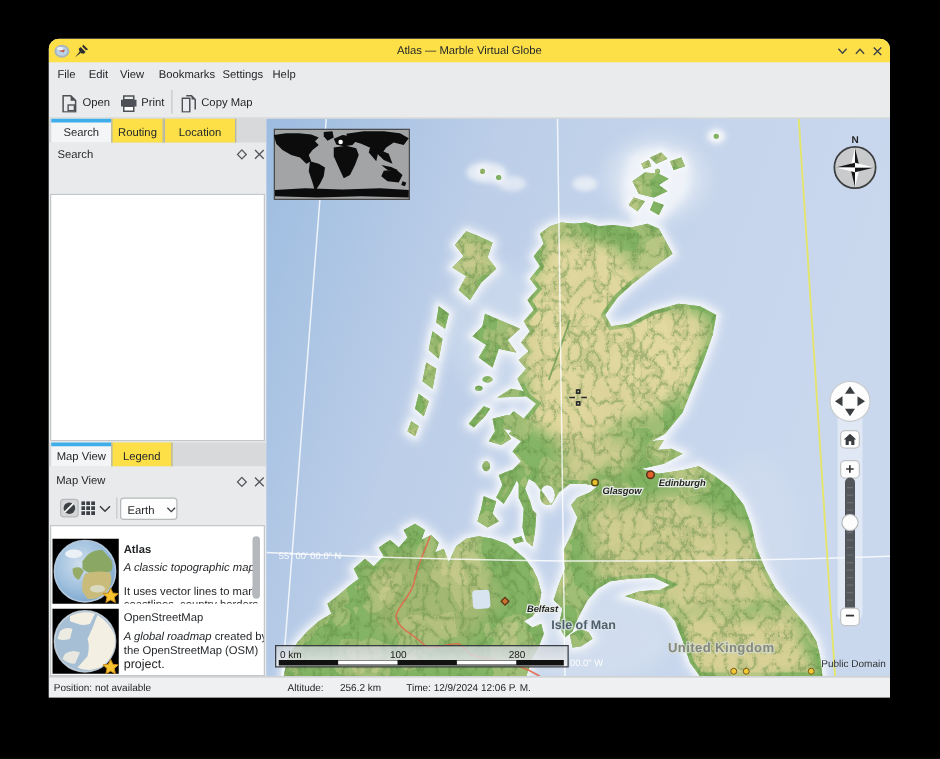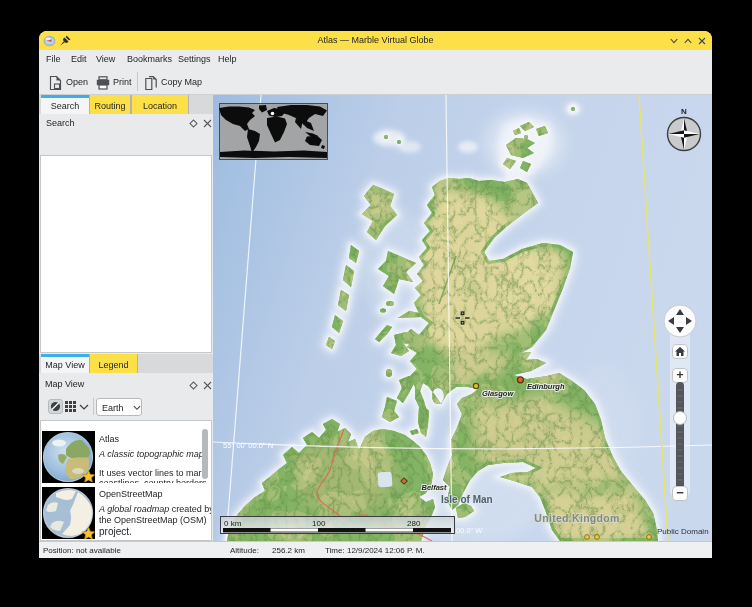--- a/index.html
+++ b/index.html
@@ -176,21 +176,21 @@
           <path d="M26,28 Q36,25 46,27 L47,30 Q48,38 42,44 Q35,49 28,48 L24,42 Q23,34 26,28 Z" fill="#c9bb79"></path>
           <path d="M16,24 Q22,21 25,26 L21,33 Q16,31 16,24 Z" fill="#97ab68"></path>
           <ellipse cx="17" cy="12" rx="7" ry="3.5" fill="#eef2f6" opacity="0.95"></ellipse>
           <ellipse cx="36" cy="40" rx="6" ry="3" fill="#e6ecf2" opacity="0.6"></ellipse>
           <circle cx="26" cy="26" r="24.5" fill="none" stroke="#bdd2e6" stroke-width="1.2" opacity="0.9"></circle>
         </svg>
         <svg class="abs" style="left:40px;top:39px" width="13" height="13" viewBox="0 0 13 13">
           <path d="M6.5,0.5 L8.3,4.4 L12.6,4.9 L9.4,7.8 L10.3,12 L6.5,9.9 L2.7,12 L3.6,7.8 L0.4,4.9 L4.7,4.4 Z" fill="#f7c331" stroke="#c78d1b" stroke-width="0.8"></path>
         </svg>
       </div>
-      <div class="abs" style="left:58px;top:13px;font-size:9px;font-weight:normal;color:#232629">Atlas</div>
+      <div class="abs" style="left:58px;top:13px;font-size:9px;font-weight:bold;color:#232629">Atlas</div>
       <div class="abs nw" style="left:58px;top:28px;font-size:9px;font-style:italic;color:#232629">A classic topographic map.</div>
       <div class="abs nw" style="left:58px;top:47px;font-size:9px;color:#232629">It uses vector lines to mark</div>
       <div class="abs nw" style="left:58px;top:57px;height:5px;overflow:hidden;font-size:9px;color:#232629">coastlines, country borders</div>
 
       <div class="abs" style="left:1px;top:66px;width:53px;height:52px;background:#000">
         <svg width="53" height="53" viewBox="0 0 53 53">
           <circle cx="26" cy="26" r="24.5" fill="#a7bfd4"></circle>
           <path d="M14,6 Q24,1 34,4 L30,12 Q24,14 20,12 L14,10 Z" fill="#f3efe2"></path>
           <path d="M36,5 Q46,11 50,22 L50,30 Q47,42 38,47 L30,49 Q24,49 20,47 L28,38 Q30,30 28,24 Q32,16 34,10 Z" fill="#f3efe2"></path>
           <path d="M6,18 Q10,14 16,16 L14,24 Q8,26 4,24 Z" fill="#f3efe2" opacity="0.9"></path>

